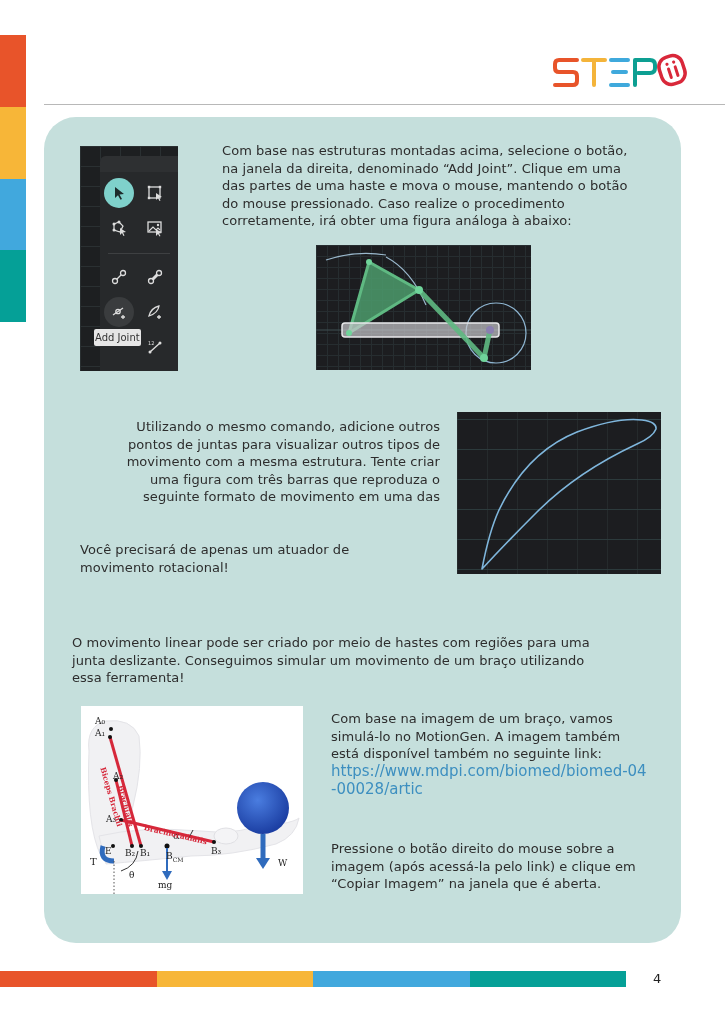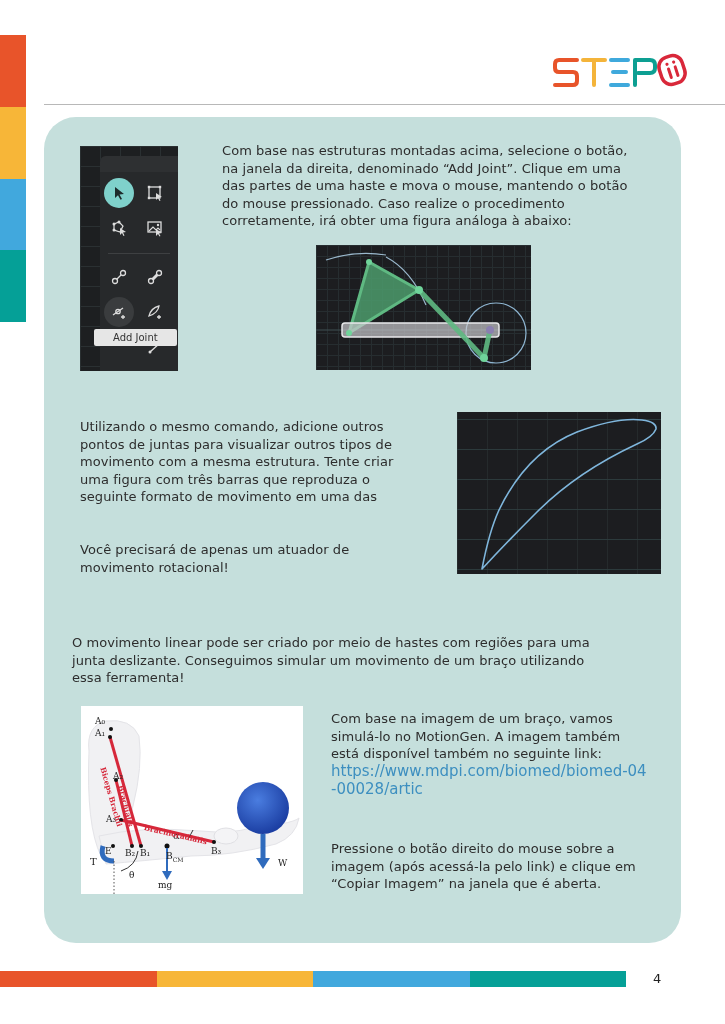--- a/index.html
+++ b/index.html
@@ -26,21 +26,21 @@
     .toolbar-shot .grid { position: absolute; inset: 0;
       background-image: linear-gradient(#2a3032 1px, transparent 1px), linear-gradient(90deg, #2a3032 1px, transparent 1px);
       background-size: 20px 20px; }
     .toolbar-panel { position: absolute; left: 20px; top: 10px; width: 78px; height: 215px; background: #27292b; border-radius: 6px 0 0 0; }
     .toolbar-top { position: absolute; left: 0; top: 0; width: 78px; height: 16px; background: #2e3032; border-radius: 6px 0 0 0; }
     .tool { position: absolute; width: 30px; height: 30px; border-radius: 50%; display: flex; align-items: center; justify-content: center; }
     .tool svg { width: 18px; height: 18px; }
     .tool.active { background: #7fd1cb; }
     .tool.hover { background: #3a3c3e; }
     .tool-divider { position: absolute; left: 8px; top: 97px; width: 62px; height: 1px; background: #3e4042; }
-    .tooltip { position: absolute; left: 14px; top: 183px; background: #e6e6e6; color: #333; font-size: 10px; padding: 3px 19px; border-radius: 2px; white-space: nowrap; }
+    .tooltip { position: absolute; left: 14px; top: 183px; background: #e6e6e6; color: #333; font-size: 10px; padding: 3px 1px; border-radius: 2px; white-space: nowrap; }
 
     
     .linkage-shot { position: absolute; left: 316px; top: 245px; width: 215px; height: 125px; background: #1c1d20; overflow: hidden; }
     .linkage-shot .grid { position: absolute; inset: 0;
       background-image: linear-gradient(#262d30 1px, transparent 1px), linear-gradient(90deg, #262d30 1px, transparent 1px);
       background-size: 11px 11px; }
 
     
     .curve-shot { position: absolute; left: 457px; top: 412px; width: 204px; height: 162px; background: #1c1d20; overflow: hidden; }
     .curve-shot .grid { position: absolute; inset: 0;
@@ -183,21 +183,21 @@
     <line x1="103" y1="45" x2="168" y2="113" stroke="#5fb982" stroke-width="5" stroke-linecap="round" opacity="0.9"></line>
     <line x1="168" y1="113" x2="174" y2="85" stroke="#5fb982" stroke-width="5" stroke-linecap="round" opacity="0.9"></line>
     <circle cx="103" cy="45" r="4" fill="#6fd49a"></circle>
     <circle cx="53" cy="17" r="3" fill="#6fd49a"></circle>
     <circle cx="168" cy="113" r="4" fill="#6fd49a"></circle>
     <circle cx="174" cy="85" r="4" fill="#8a7fb0"></circle>
     <circle cx="33" cy="88" r="3" fill="#6fd49a"></circle>
   </svg>
 </div>
 
-<div class="text" style="left:80px; top:418px; width:360px;">
+<div class="text" style="left:80px; top:418px; width:360px;text-align:right;">
   <p>Utilizando o mesmo comando, adicione outros</p>
   <p>pontos de juntas para visualizar outros tipos de</p>
   <p>movimento com a mesma estrutura. Tente criar</p>
   <p>uma figura com três barras que reproduza o</p>
   <p>seguinte formato de movimento em uma das</p>
 </div>
 <div class="text" style="left:80px; top:541px; width:300px;">Você precisará de apenas um atuador de movimento rotacional!</div>
 
 <div class="curve-shot">
   <div class="grid"></div>

